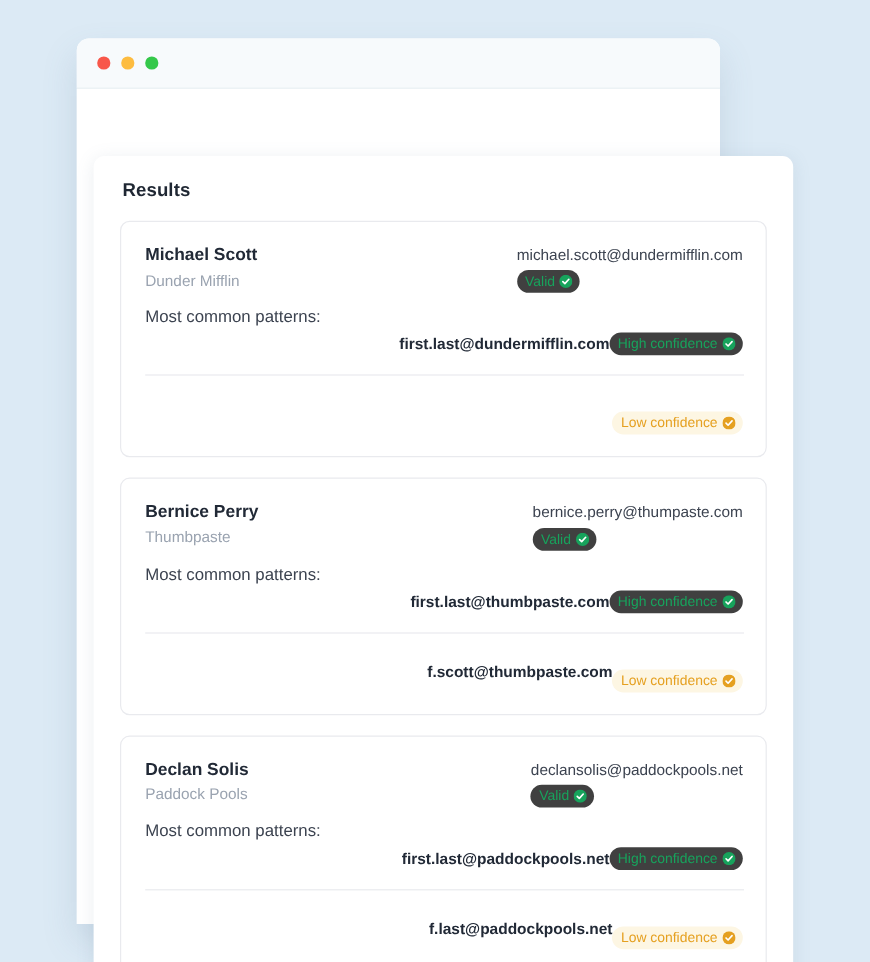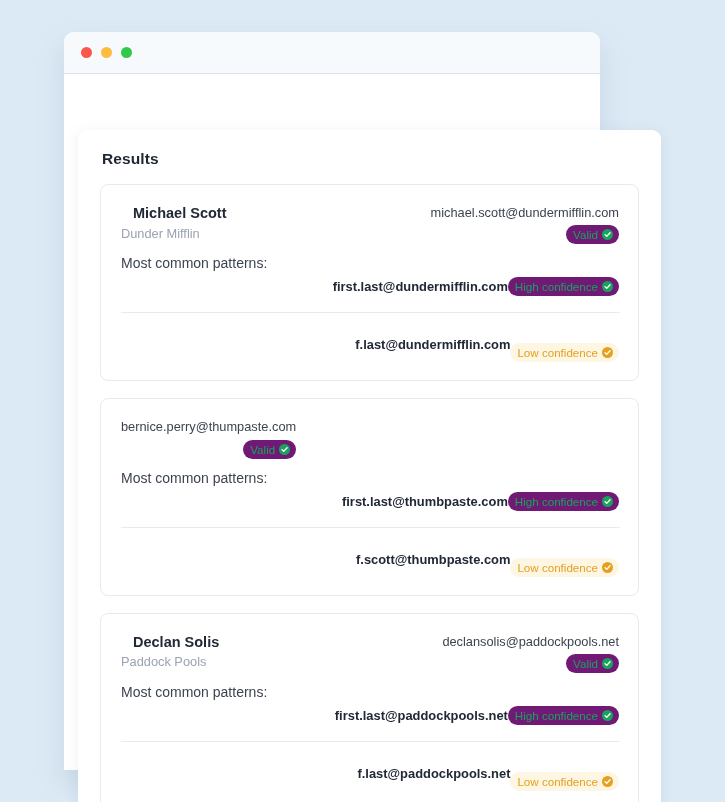--- a/index.html
+++ b/index.html
@@ -83,30 +83,29 @@
     display: flex;
     justify-content: space-between;
     align-items: flex-start;
     padding: 19px 19px 0 20px;
   }
   .person-name {
     font-size: 14.5px;
     font-weight: bold;
     color: #212936;
     line-height: 1.35;
-    margin-left: 12px;
   }
   .company-name {
     font-size: 12.8px;
     color: #9aa3b0;
     line-height: 1.45;
     margin-top: 1px;
   }
   .contact-right {
-    text-align: right;
+    text-align: left;
   }
   .email-primary {
     font-size: 12.8px;
     color: #3c4350;
     line-height: 1.35;
   }
   .valid-wrap {
     margin-top: 4px;
   }
 
@@ -142,21 +141,21 @@
     display: inline-flex;
     align-items: center;
     gap: 4px;
     border-radius: 11px;
     padding: 2px 6px 2px 7px;
     font-size: 11.6px;
     line-height: 1.3;
     white-space: nowrap;
   }
   .badge-green {
-    background: #701a75;
+    background: #404040;
     color: #17a35c;
   }
   .badge-amber {
     background: #fdf6e3;
     color: #e5a020;
     margin-top: 16px;
   }
   .badge svg { display: block; }
 </style>
 </head>
@@ -207,35 +206,38 @@
                     <circle cx="8" cy="8" r="8" fill="#17a35c"></circle>
                     <path d="M4.4 8.2 L6.9 10.7 L11.7 5.4" fill="none" stroke="#ffffff" stroke-width="2" stroke-linecap="round" stroke-linejoin="round"></path>
                   </svg>
                 </span>
       </span>
     </div>
 
     <div class="divider"></div>
 
     <div class="pattern-row second">
-      <span class="pattern-text">f.last@dundermifflin.com</span>
       <span class="badge badge-amber">
         <span class="badge-text">Low confidence</span>
         <span class="badge-icon">
                   <svg width="11" height="11" viewBox="0 0 16 16" aria-hidden="true">
                     <circle cx="8" cy="8" r="8" fill="#e5a020"></circle>
                     <path d="M4.4 8.2 L6.9 10.7 L11.7 5.4" fill="none" stroke="#ffffff" stroke-width="2" stroke-linecap="round" stroke-linejoin="round"></path>
                   </svg>
                 </span>
       </span>
     </div>
   </div>
 
   <div class="result-card">
     <div class="card-top">
+      <div>
+        <div class="person-name">Bernice Perry</div>
+        <div class="company-name">Thumbpaste</div>
+      </div>
       <div class="contact-right">
         <div class="email-primary">bernice.perry@thumpaste.com</div>
         <div class="valid-wrap">
           <span class="badge badge-green">
             <span class="badge-text">Valid</span>
             <span class="badge-icon">
                       <svg width="11" height="11" viewBox="0 0 16 16" aria-hidden="true">
                         <circle cx="8" cy="8" r="8" fill="#17a35c"></circle>
                         <path d="M4.4 8.2 L6.9 10.7 L11.7 5.4" fill="none" stroke="#ffffff" stroke-width="2" stroke-linecap="round" stroke-linejoin="round"></path>
                       </svg>

